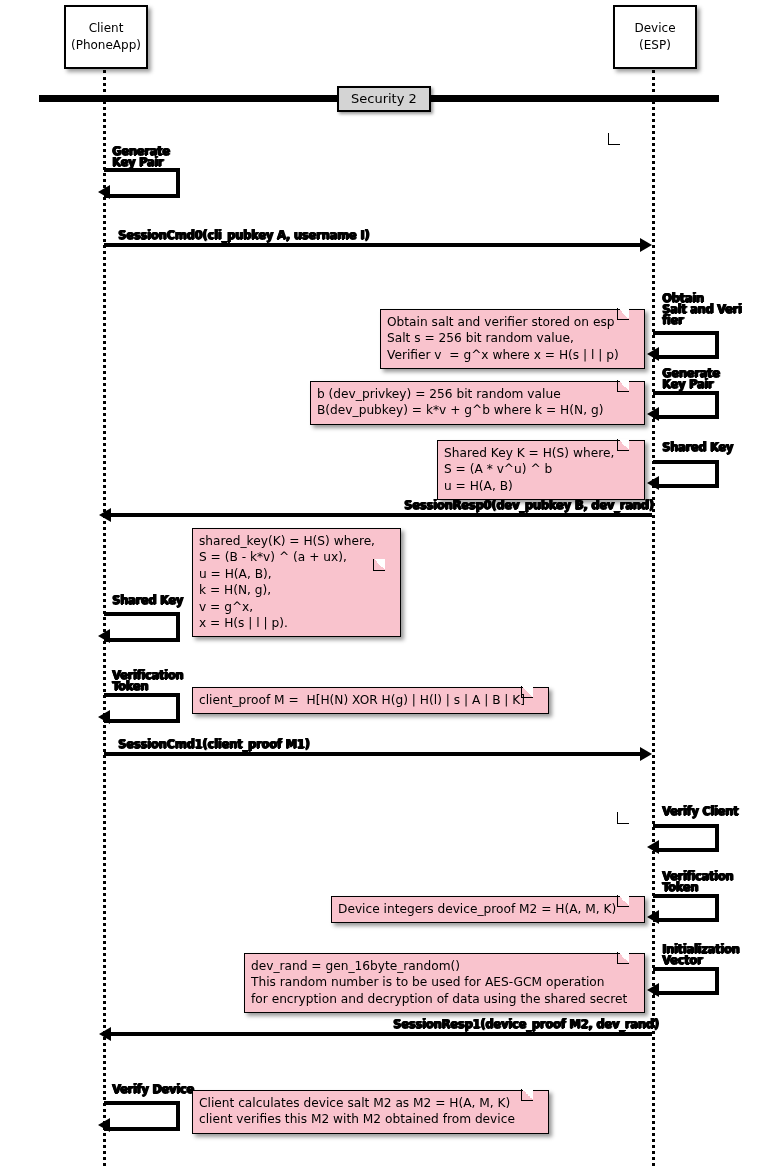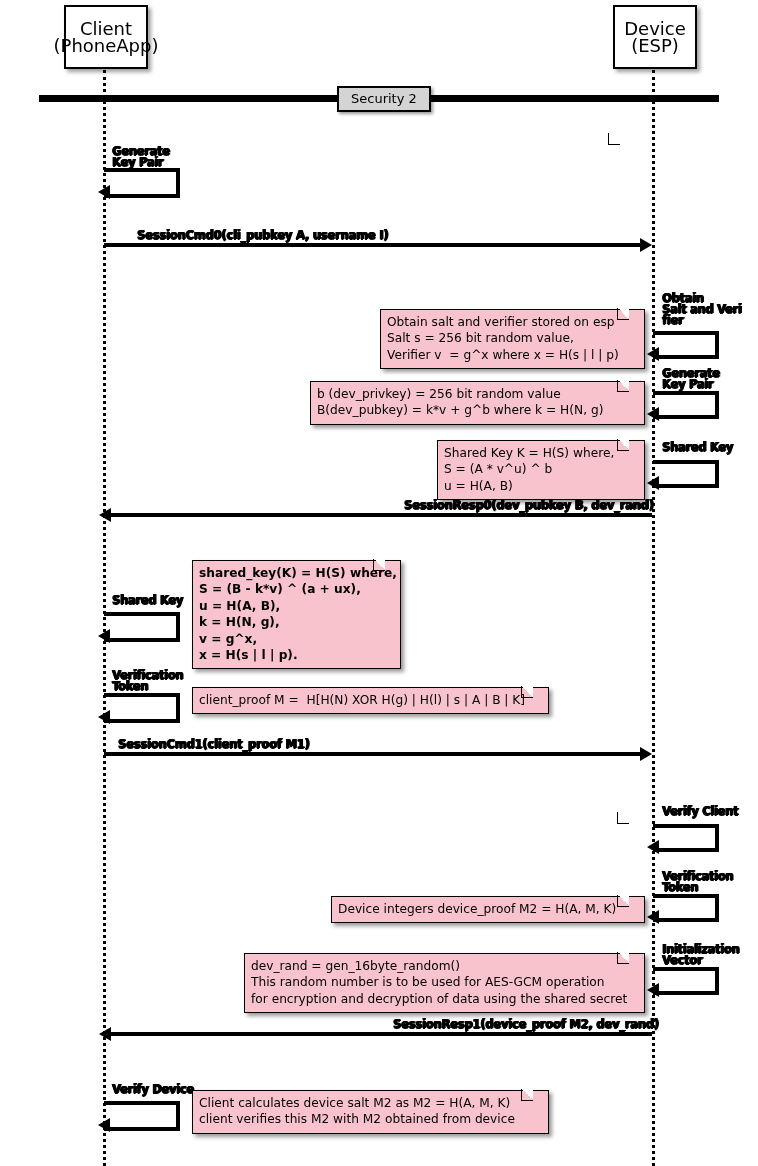--- a/index.html
+++ b/index.html
@@ -7,21 +7,21 @@
     width:758px;height:1166px;position:relative;overflow:hidden;
     font-family:"DejaVu Sans","Liberation Sans",sans-serif;
     font-size:12px;color:#000;
   }
   #stage{position:absolute;left:0;top:0;width:758px;height:1166px;}
 
   
   .actor{
     position:absolute;background:#ffffff;border:2px solid #000;
     box-shadow:3px 3px 4px rgba(0,0,0,.38);
-    text-align:center;line-height:17px;font-size:18px;
+    text-align:center;line-height:17px;font-size:12px;
     display:flex;flex-direction:column;justify-content:center;align-items:center;
   }
   
   .lifeline{
     position:absolute;width:0;border-left:3px dotted #000;
   }
   
   .sepbar{position:absolute;height:7px;background:#000;}
   .seplabel{
     position:absolute;background:#d4d4d4;border:2px solid #000;
@@ -97,21 +97,21 @@
     <div class="top" style="width:76px;"></div>
     <div class="right" style="left:72px;height:30px;"></div>
     <div class="bot" style="top:26px;width:72px;"></div>
     <div class="arrowL" style="left:-6px;top:17px;"></div>
   </div>
 
   <div class="note" style="left:194px;top:134px;width:425px;height:86px;background:transparent;box-shadow:none;border:none;padding:0;pointer-events:none;">
     <div class="fold"></div>
   </div>
 
-  <div class="msglabel" style="left:118px;top:228px;margin-left:19px;">SessionCmd0(cli_pubkey A, username I)</div>
+  <div class="msglabel" style="left:118px;top:228px;">SessionCmd0(cli_pubkey A, username I)</div>
   <div class="msgline" style="left:104px;top:243px;width:541px;"></div>
   <div class="arrowR" style="left:640px;top:238px;"></div>
 
   <div class="selflabel" style="left:662px;top:293px;">
     <div>Obtain</div>
     <div>Salt and Veri</div>
     <div>fier</div>
   </div>
   <div class="selfcall" style="left:653px;top:331px;width:66px;height:28px;">
     <div class="top" style="width:66px;"></div>
@@ -164,21 +164,21 @@
 
   <div class="selflabel" style="left:112px;top:595px;">
     <div>Shared Key</div>
   </div>
   <div class="selfcall" style="left:104px;top:612px;width:76px;height:30px;">
     <div class="top" style="width:76px;"></div>
     <div class="right" style="left:72px;height:30px;"></div>
     <div class="bot" style="top:26px;width:72px;"></div>
     <div class="arrowL" style="left:-6px;top:17px;"></div>
   </div>
-  <div class="note" style="left:192px;top:560px;width:192px;font-weight:bold;">shared_key(K) = H(S) where,
+  <div class="note" style="left:192px;top:528px;width:192px;">shared_key(K) = H(S) where,
 S = (B - k*v) ^ (a + ux),
 u = H(A, B),
 k = H(N, g),
 v = g^x,
 x = H(s | l | p).</div>
   <div class="note" style="left:192px;top:560px;width:192px;height:102px;background:transparent;box-shadow:none;border:none;padding:0;pointer-events:none;">
     <div class="fold"></div>
   </div>
 
   <div class="selflabel" style="left:112px;top:670px;">

